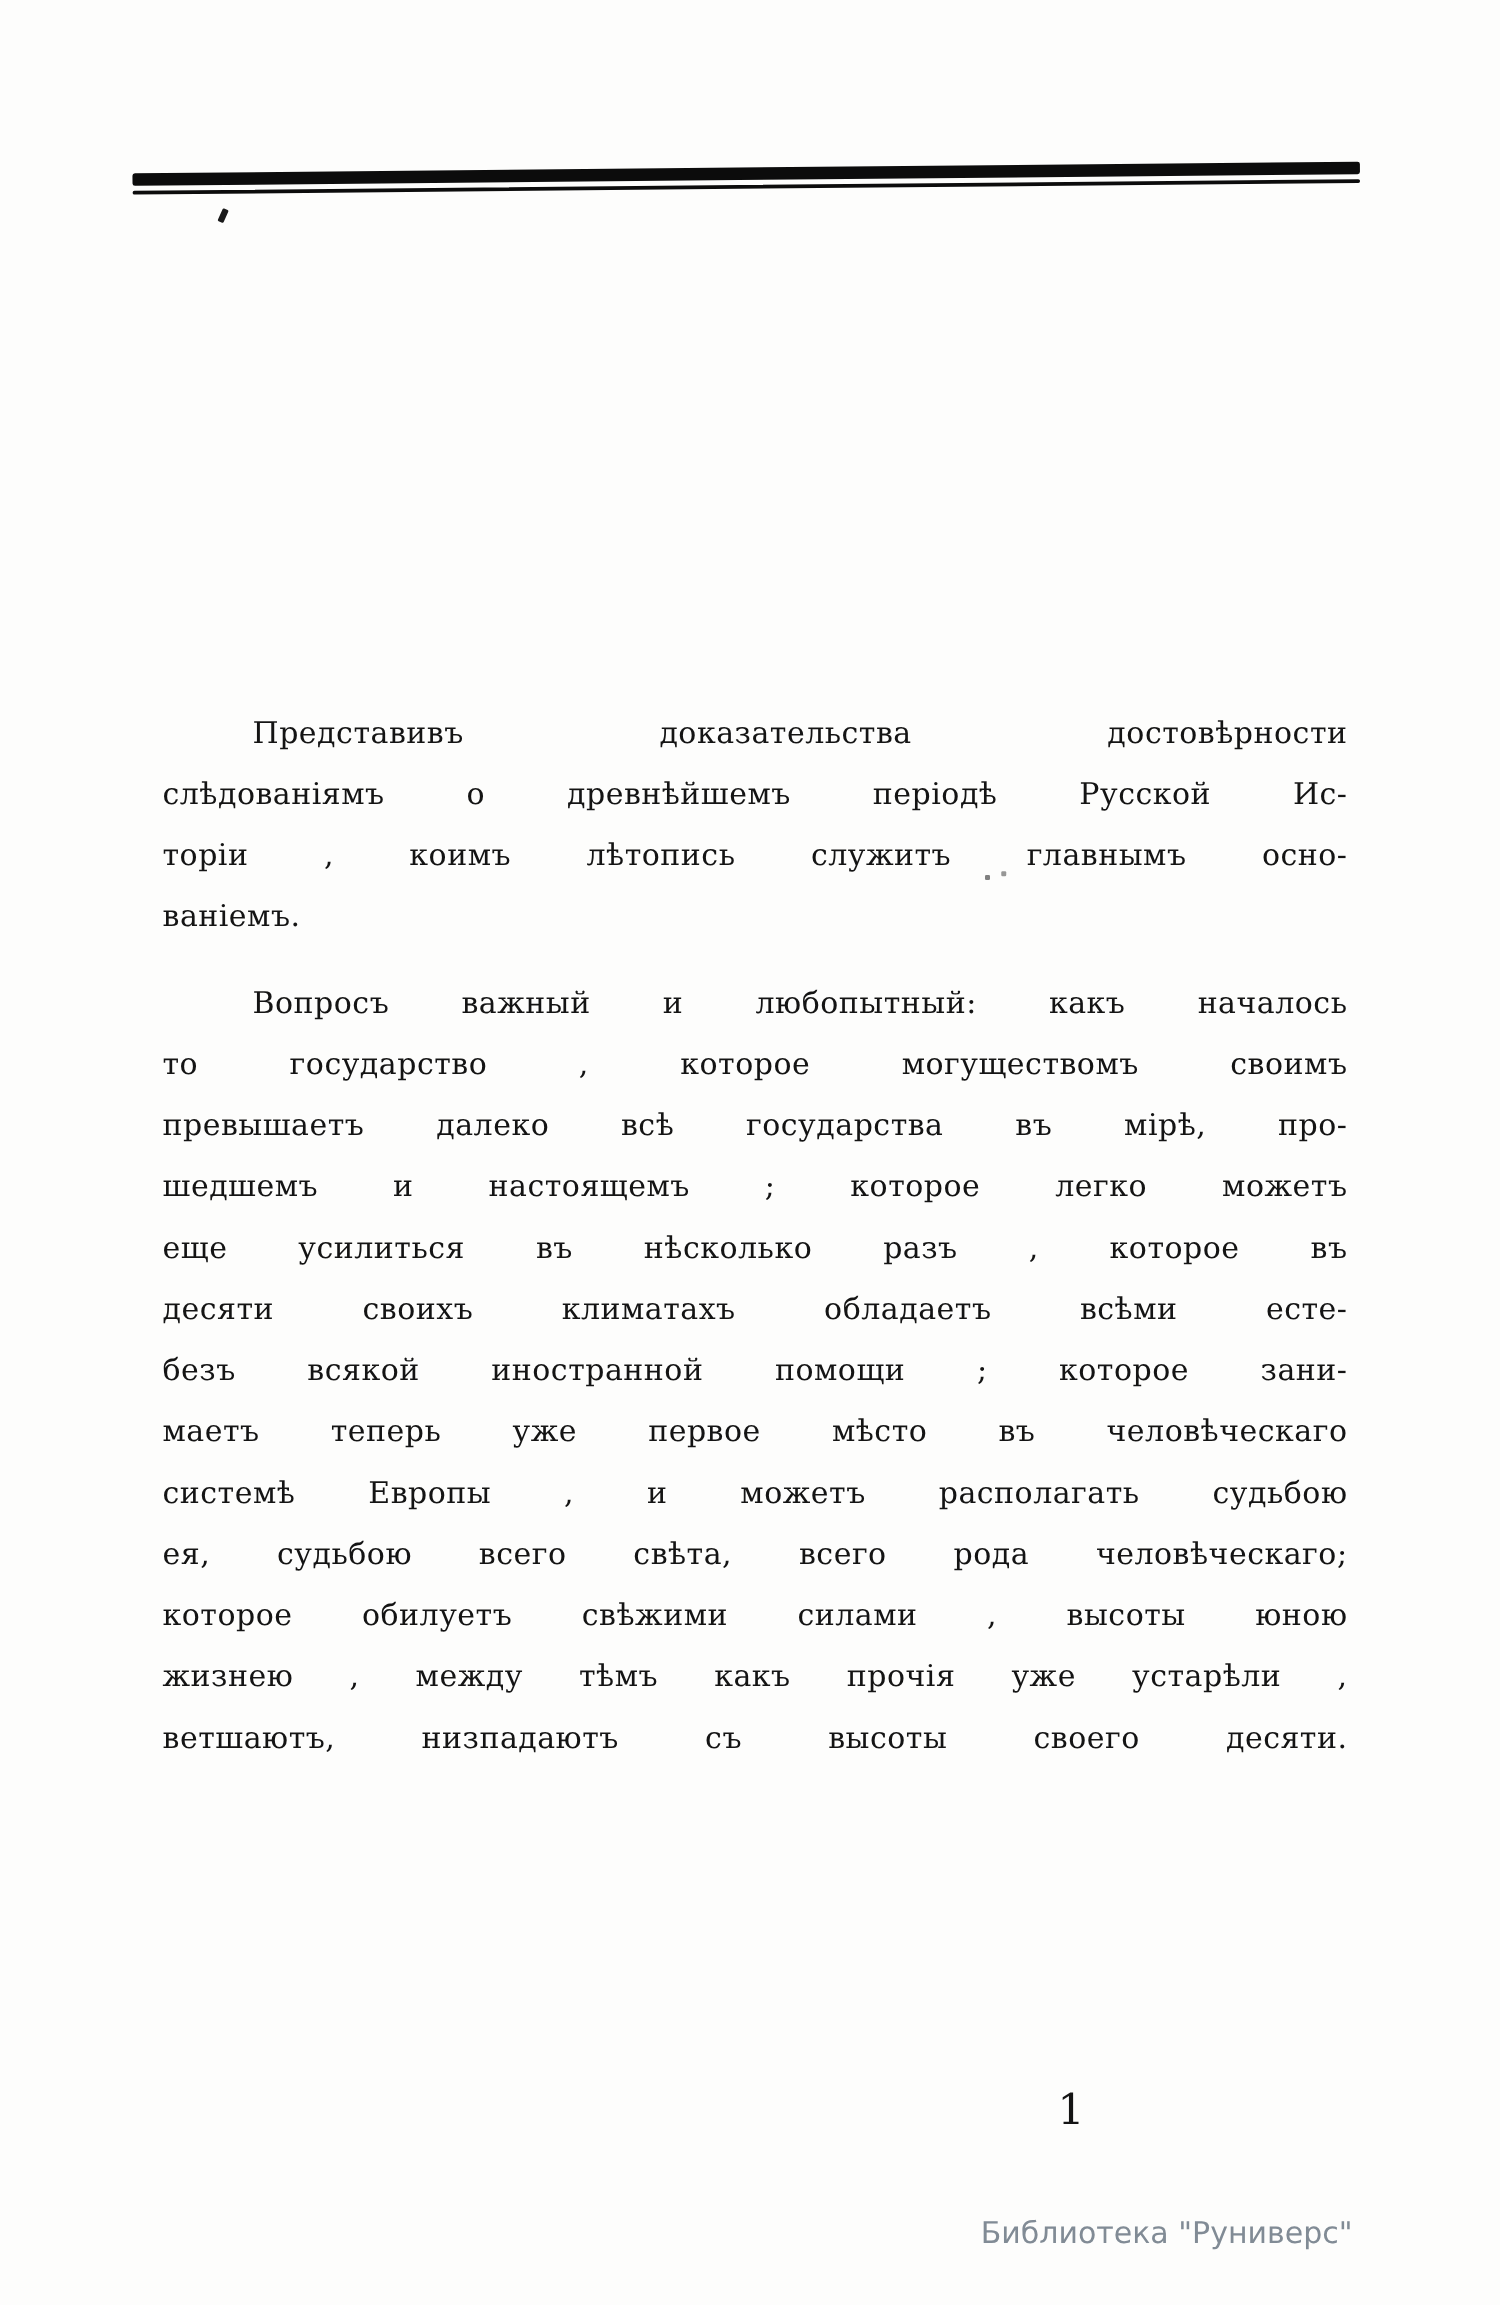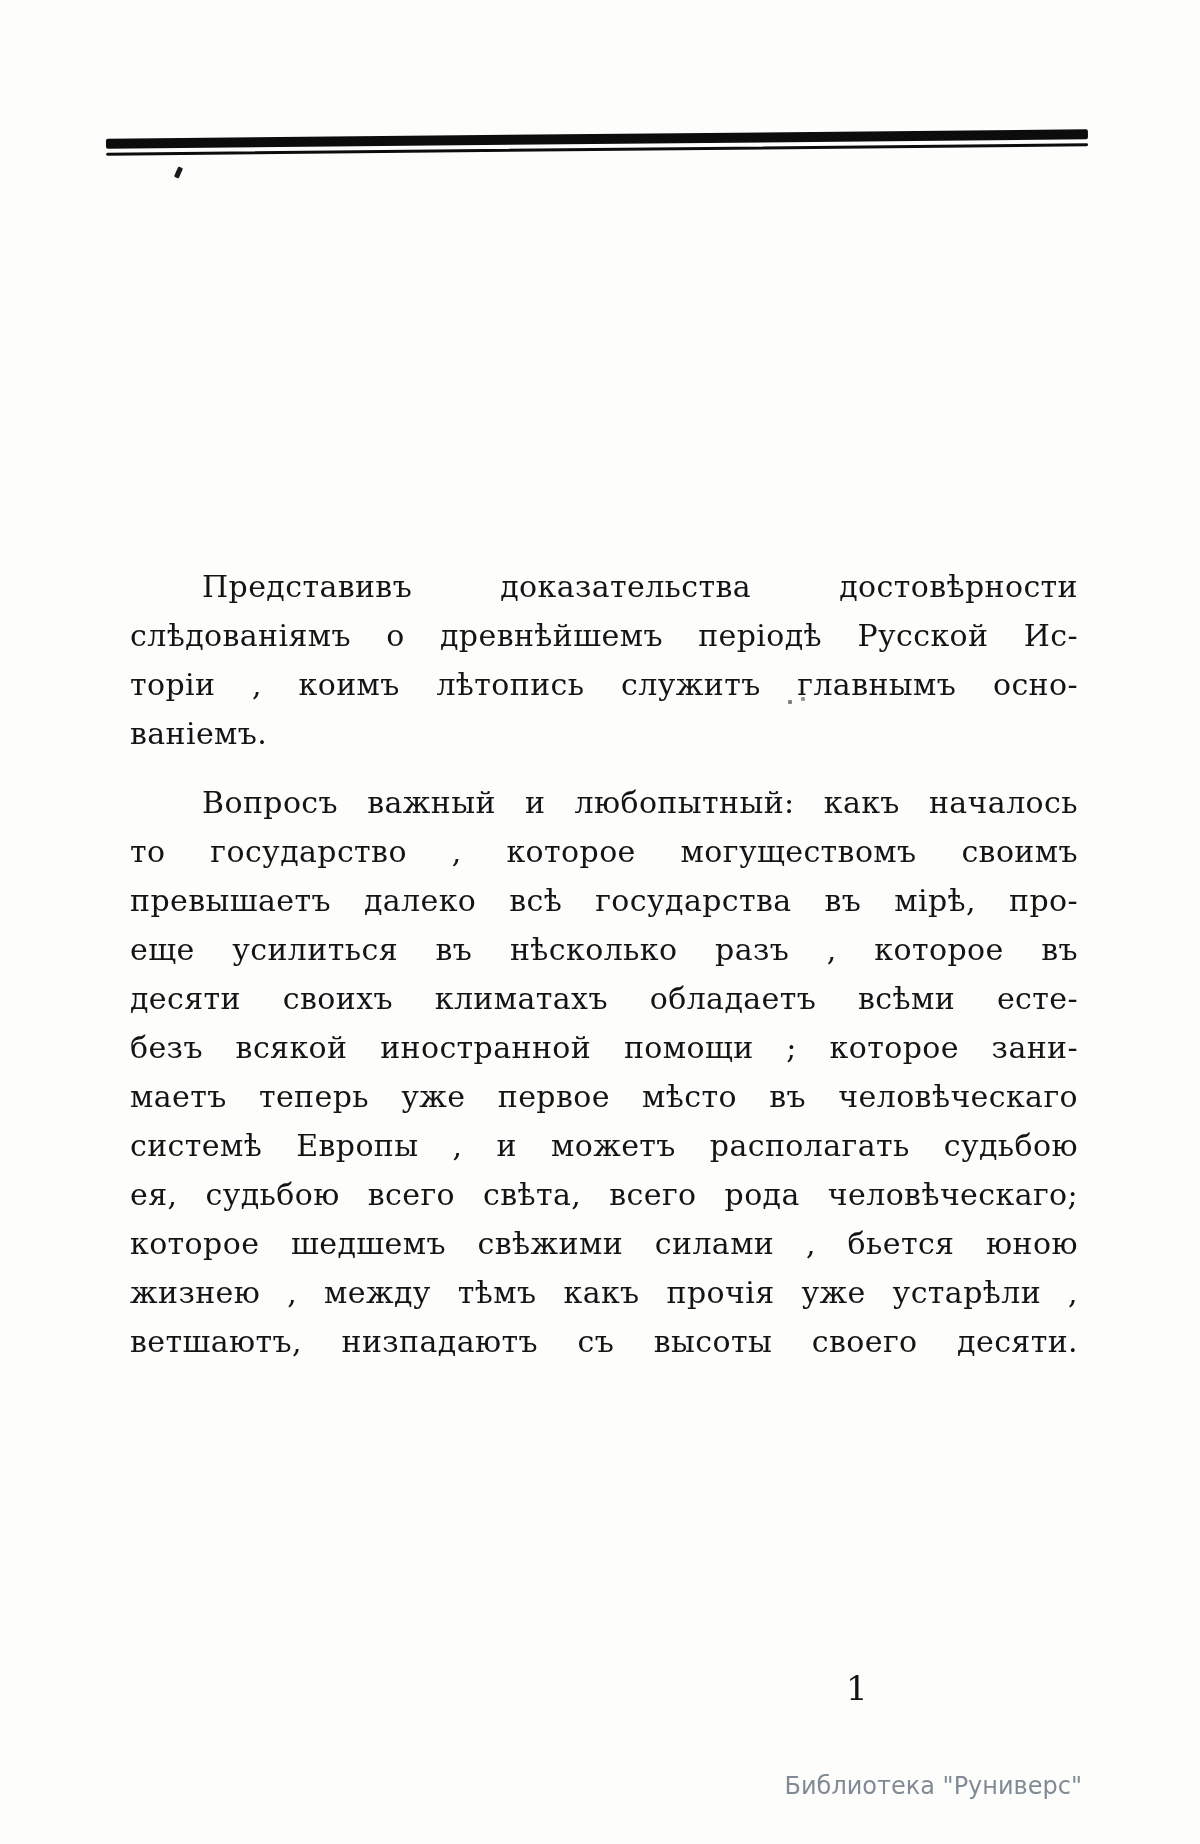--- a/index.html
+++ b/index.html
@@ -45,21 +45,21 @@
   .speck.s1 { left: 176px; top: 167px; width: 5px; height: 11px; transform: rotate(24deg); }
   .speck.s2 { left: 788px; top: 700px; width: 4px; height: 4px; opacity: .55; }
   .speck.s3 { left: 801px; top: 697px; width: 4px; height: 4px; opacity: .45; }
 
   
   .text-block {
     position: absolute;
     top: 562px;
     left: 130px;
     width: 948px;
-    font-size: 30px;
+    font-size: 24px;
     line-height: 49px;
     letter-spacing: 0.4px;
     word-spacing: 4px;
   }
   .para { margin: 0; }
   .para + .para { margin-top: 20px; }
   .line {
     text-align: justify;
     text-align-last: justify;
     white-space: normal;
@@ -106,27 +106,28 @@
       <div class="line">слѣдованіямъ о древнѣйшемъ періодѣ Русской Ис-</div>
       <div class="line">торіи , коимъ лѣтопись служитъ главнымъ осно-</div>
       <div class="line last">ваніемъ.</div>
     </div>
 
 
     <div class="para">
       <div class="line first">Вопросъ важный и любопытный: какъ началось</div>
       <div class="line">то государство , которое могуществомъ своимъ</div>
       <div class="line">превышаетъ далеко всѣ государства въ мірѣ, про-</div>
+      <div class="line">шедшемъ и настоящемъ ; которое легко можетъ</div>
       <div class="line">еще усилиться въ нѣсколько разъ , которое въ</div>
       <div class="line">десяти своихъ климатахъ обладаетъ всѣми есте-</div>
       <div class="line">безъ всякой иностранной помощи ; которое зани-</div>
       <div class="line">маетъ теперь уже первое мѣсто въ человѣческаго</div>
       <div class="line">системѣ Европы , и можетъ располагать судьбою</div>
       <div class="line">ея, судьбою всего свѣта, всего рода человѣческаго;</div>
-      <div class="line">которое шедшемъ свѣжими силами , бьется юною</div>
+      <div class="line">которое обилуетъ свѣжими силами , высоты юною</div>
       <div class="line">жизнею , между тѣмъ какъ прочія уже устарѣли ,</div>
       <div class="line">ветшаютъ, низпадаютъ съ высоты своего десяти.</div>
     </div>
 
   </div>
 
   <div class="page-number">1</div>
 
   <div class="watermark">Библиотека "Руниверс"</div>
 

